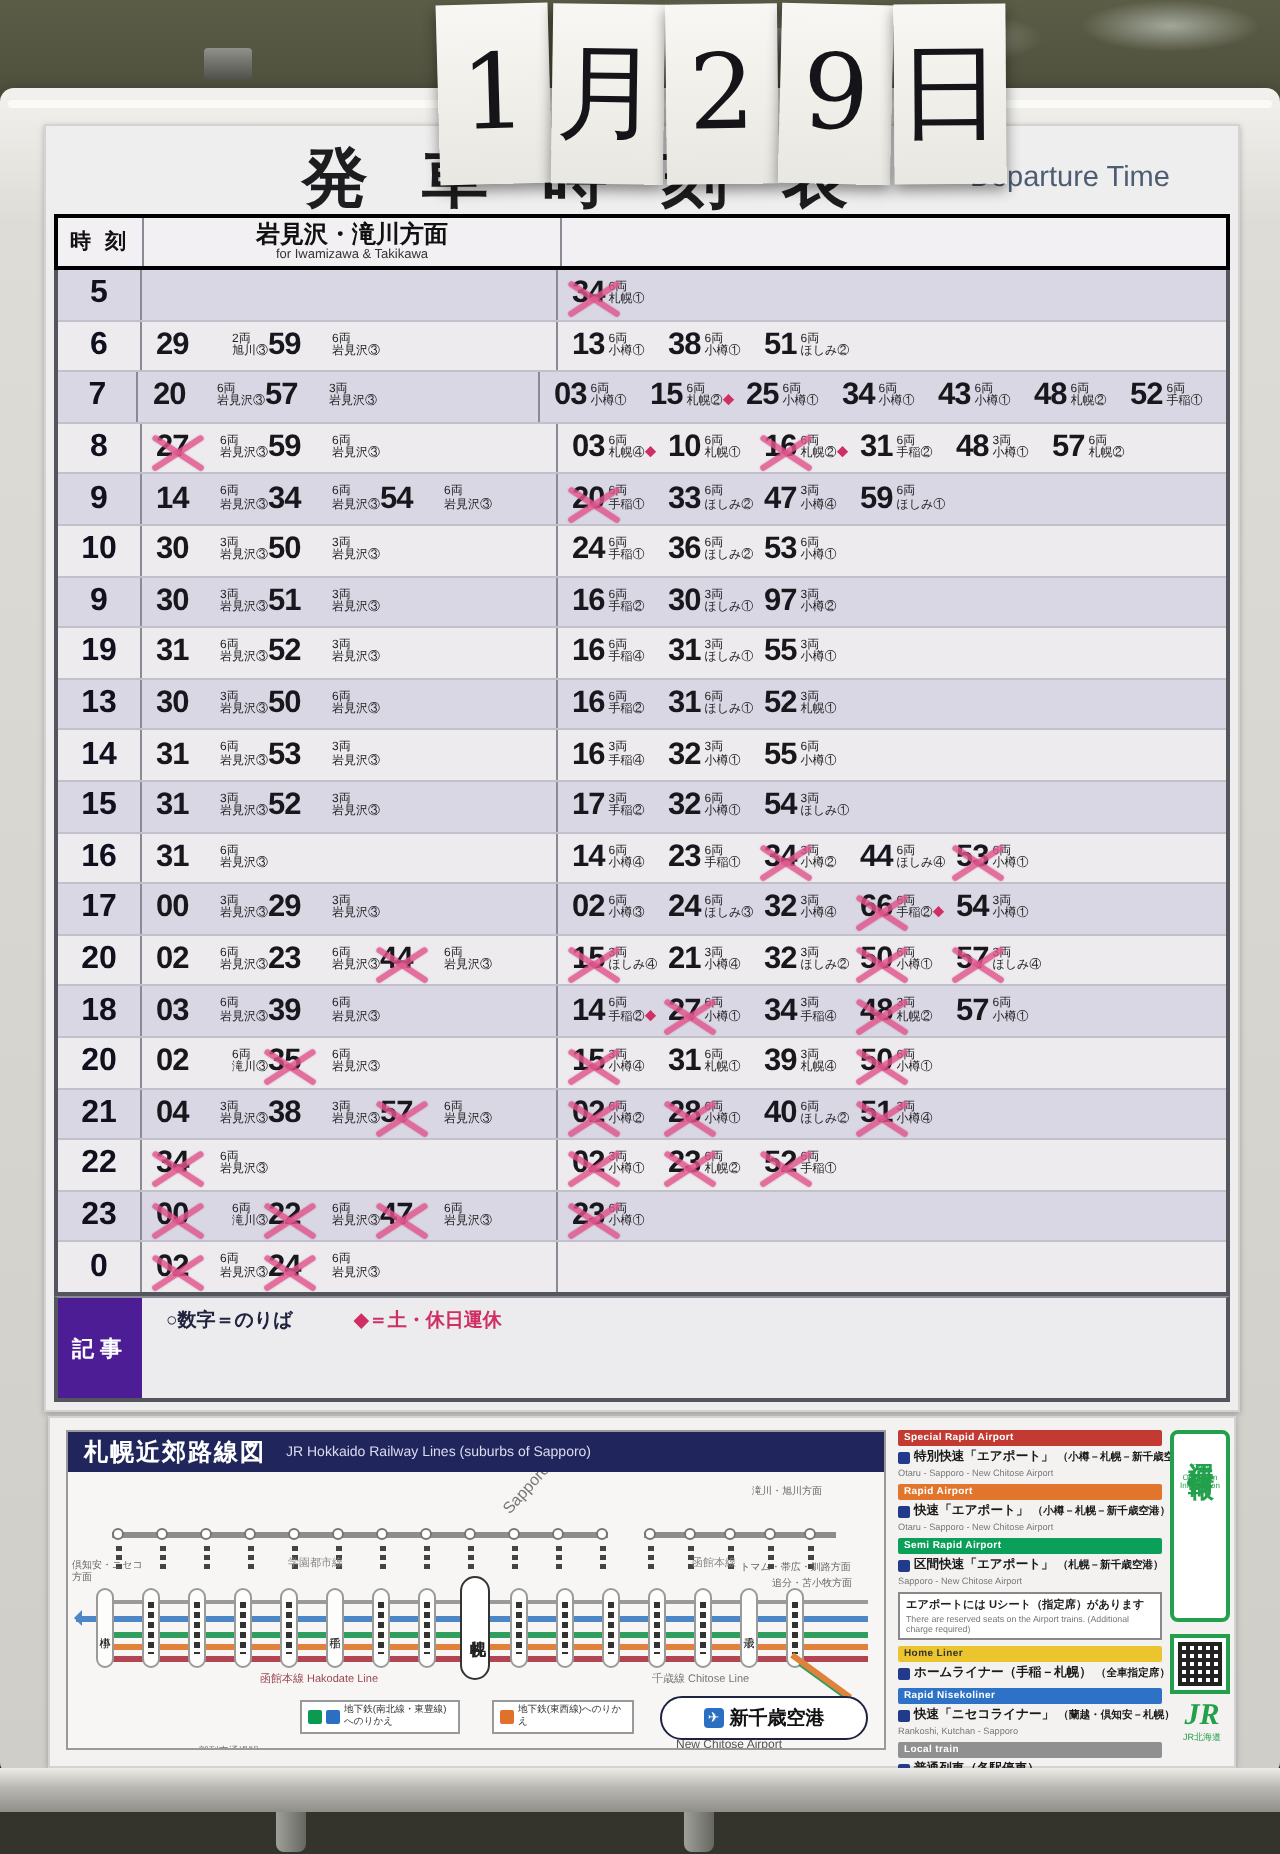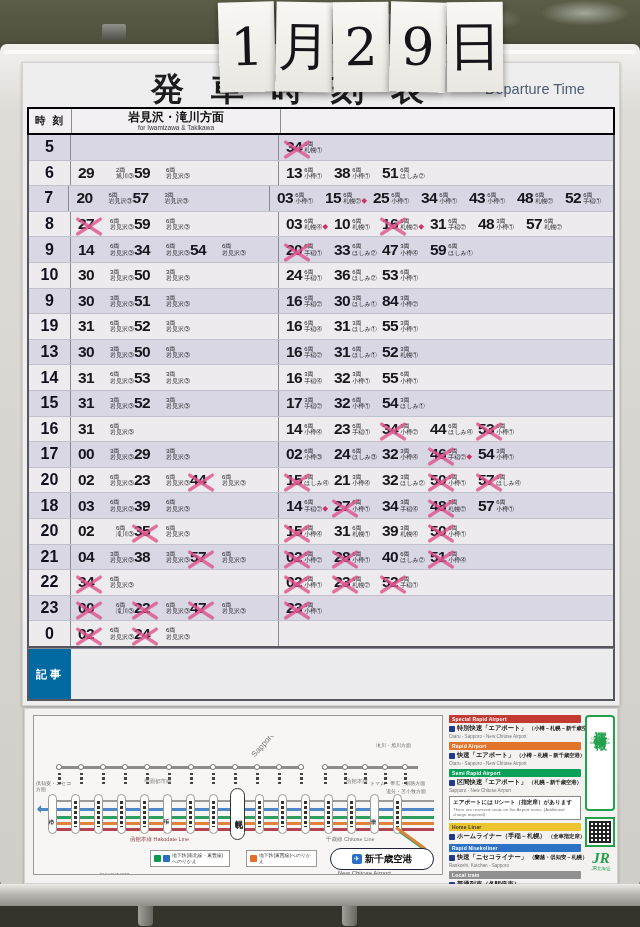--- a/index.html
+++ b/index.html
@@ -54,21 +54,21 @@
   .stack{display:flex;flex-direction:column;margin-left:2px;line-height:6.2px;}
   .cars{font-size:6px;color:#222;}
   .dest{font-size:6px;color:#222;white-space:nowrap;}
   .dm{color:#cf2f63;font-size:6px;}
   .xx{position:absolute;left:-3px;top:0;width:28px;height:23px;pointer-events:none;}
   .xx::before,.xx::after{content:"";position:absolute;left:-1px;top:10px;width:30px;height:3.2px;background:#e0558c;opacity:.82;border-radius:2px;box-shadow:0 0 1px rgba(180,20,80,.5);}
   .xx::before{transform:rotate(33deg);}
   .xx::after{transform:rotate(-33deg);}
   
   .noterow{position:absolute;left:4px;top:585px;width:588px;height:53px;border:2px solid #55555e;border-top:1px solid #8a8a94;display:flex;background:#ecebed;box-sizing:border-box;}
-  .notelabel{width:42px;background:#0369a1;color:#fff;font-size:11px;font-weight:700;display:flex;align-items:center;justify-content:center;letter-spacing:3px;}
+  .notelabel{width:42px;background:#4c1d95;color:#fff;font-size:11px;font-weight:700;display:flex;align-items:center;justify-content:center;letter-spacing:3px;}
   .notebody{flex:1;padding:5px 12px;font-size:9.5px;}
   .np{color:#20243f;font-weight:700;margin-right:28px;}
   .nh{color:#cf2f63;font-weight:700;}
   
   .mapbox{position:absolute;left:8px;top:6px;width:410px;height:160px;border:1px solid #9a9a9a;background:#f7f6f4;box-sizing:border-box;}
   .maptitle{height:20px;background:#20265c;color:#fff;display:flex;align-items:center;padding-left:8px;font-size:12px;font-weight:700;letter-spacing:1px;}
   .mapsub{font-size:7px;font-weight:400;margin-left:10px;color:#d9dcee;letter-spacing:0;}
   .mapbody{position:absolute;left:0;top:20px;right:0;bottom:0;overflow:hidden;}
   .upl{position:absolute;height:2.5px;background:#8c8c8c;}
   #upline1{left:22px;top:30px;width:248px;}
@@ -473,21 +473,21 @@
               </span>
             </span>
             <span class="entry">
               <span class="min">30</span>
               <span class="stack">
                 <span class="cars">3両</span>
                 <span class="dest">ほしみ①</span>
               </span>
             </span>
             <span class="entry">
-              <span class="min">84</span>
+              <span class="min">97</span>
               <span class="stack">
                 <span class="cars">3両</span>
                 <span class="dest">小樽②</span>
               </span>
             </span>
           </div>
         </div>
         <div class="trow wht">
           <div class="hcell">19</div>
           <div class="c-left tcell">
@@ -741,21 +741,21 @@
               </span>
             </span>
             <span class="entry">
               <span class="min">32</span>
               <span class="stack">
                 <span class="cars">3両</span>
                 <span class="dest">小樽④</span>
               </span>
             </span>
             <span class="entry xed">
-              <span class="min">46</span>
+              <span class="min">66</span>
               <span class="stack">
                 <span class="cars">6両</span>
                 <span class="dest">手稲②<span class="dm">◆</span></span>
               </span>
               <span class="xx"></span>
             </span>
             <span class="entry">
               <span class="min">54</span>
               <span class="stack">
                 <span class="cars">3両</span>
@@ -1097,25 +1097,33 @@
                 <span class="dest">岩見沢③</span>
               </span>
               <span class="xx"></span>
             </span>
           </div>
           <div class="c-right tcell"></div>
         </div>
       </div>
     <div class="noterow">
       <div class="notelabel">記事</div>
+      <div class="notebody">
+        <span class="np">○数字＝のりば</span>
+        <span class="nh">◆＝土・休日運休</span>
+      </div>
     </div>
   </div>
 
   <div class="sheet2">
     <div class="mapbox">
+      <div class="maptitle">
+        <span>札幌近郊路線図</span>
+        <span class="mapsub">JR Hokkaido Railway Lines (suburbs of Sapporo)</span>
+      </div>
       <div class="mapbody" id="mapbody">
         <div class="upl" id="upline1">
             <span class="udot" style="left: 0px;"></span>
             <span class="udot" style="left: 22px;"></span>
             <span class="udot" style="left: 44px;"></span>
             <span class="udot" style="left: 66px;"></span>
             <span class="udot" style="left: 88px;"></span>
             <span class="udot" style="left: 110px;"></span>
             <span class="udot" style="left: 132px;"></span>
             <span class="udot" style="left: 154px;"></span>

